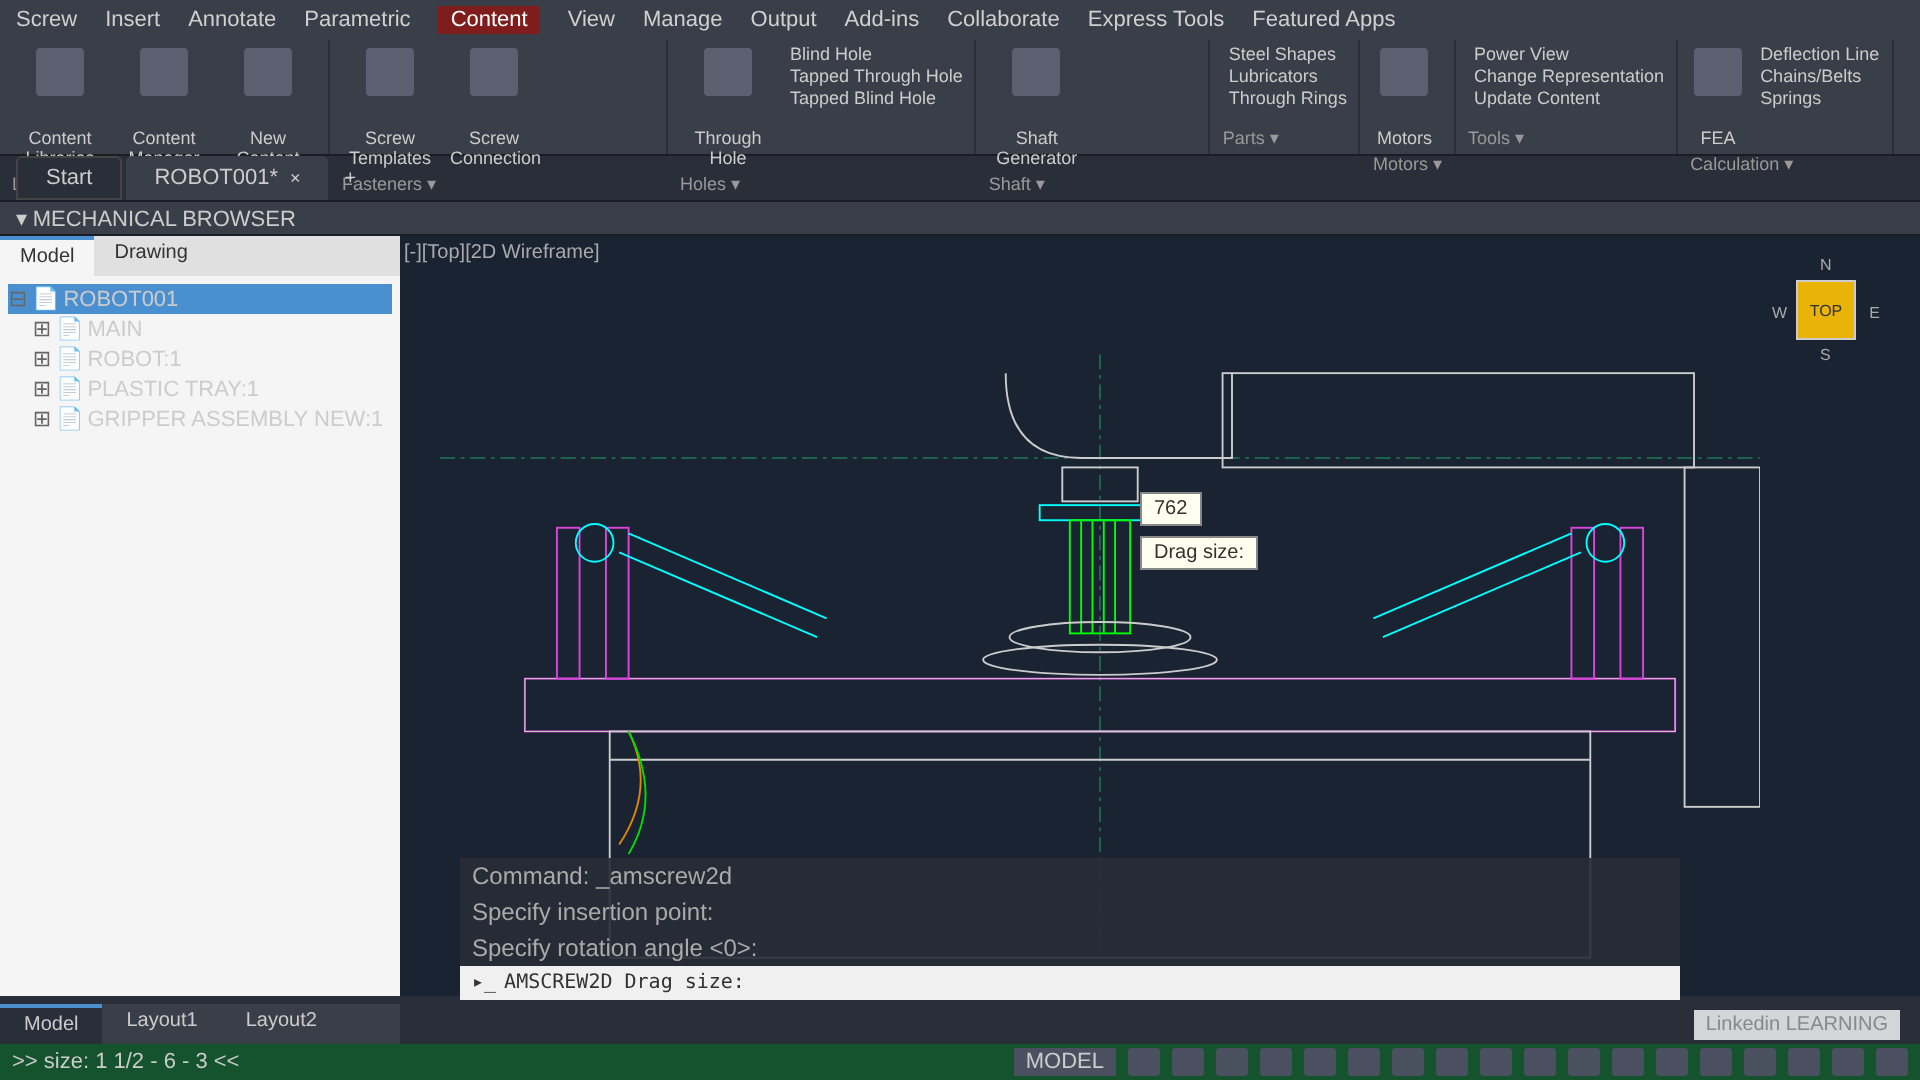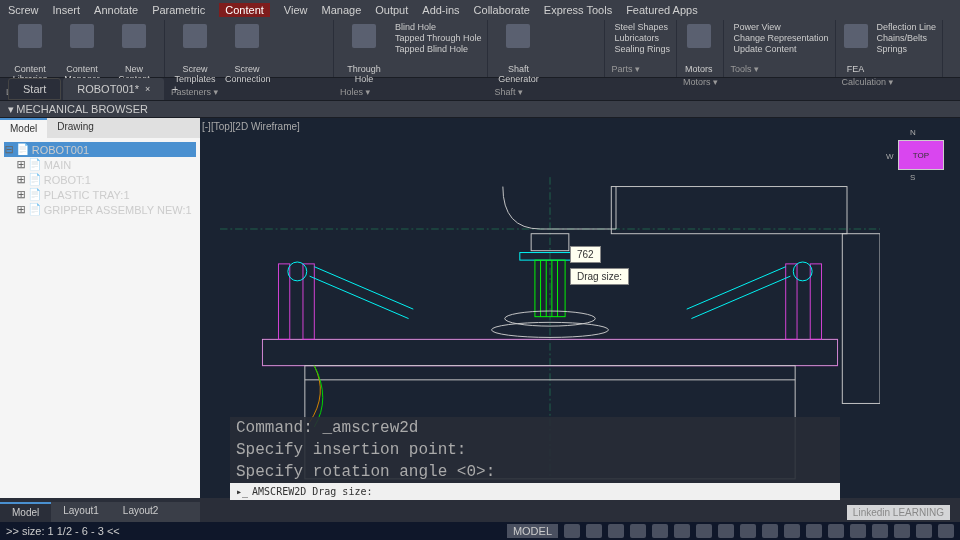--- a/index.html
+++ b/index.html
@@ -28,33 +28,33 @@
 .browser-tab{padding:3px 10px;font-size:10px;color:#333;cursor:pointer}
 .browser-tab.active{background:#f5f5f5;border-top:2px solid #4a90d0}
 .tree{flex:1;padding:4px;overflow:auto}
 .tree-item{padding:1px 0;color:#333;font-size:10px;display:flex;align-items:center;gap:2px}
 .tree-item .exp{width:10px;text-align:center;cursor:pointer;color:#666}
 .tree-item.selected{background:#4a90d0;color:#fff}
 .tree-item.l1{padding-left:12px}
 .canvas{flex:1;background:#1a2332;position:relative;overflow:hidden}
 .view-label{position:absolute;top:3px;left:2px;font-size:10px;color:#aaa}
 .viewcube{position:absolute;top:10px;right:20px;width:54px;height:54px}
-.viewcube .cube{width:46px;height:30px;background:#d946ef;border:1px solid #ccc;position:absolute;top:12px;left:12px;display:flex;align-items:center;justify-content:center;font-size:8px;color:#333}
+.viewcube .cube{width:30px;height:30px;background:#eab308;border:1px solid #ccc;position:absolute;top:12px;left:12px;display:flex;align-items:center;justify-content:center;font-size:8px;color:#333}
 .viewcube .dir{position:absolute;font-size:8px;color:#aaa}
 .drawing{position:absolute;top:50px;left:20px;right:80px;bottom:10px}
 .drawing svg{width:100%;height:100%}
 .cmdline{position:absolute;bottom:40px;left:230px;right:120px}
-.cmd-hist{background:rgba(40,44,54,0.9);padding:2px 6px;font-size:16px;color:#aaa;font-family:Liberation Mono, monospace}
+.cmd-hist{background:rgba(40,44,54,0.9);padding:2px 6px;font-size:12px;color:#aaa;font-family:Liberation Sans, sans-serif}
 .cmd-input{background:#f0f0f0;padding:3px 6px;display:flex;align-items:center;gap:4px}
 .cmd-input span{color:#333;font-size:10px;font-family:Consolas,monospace}
 .tooltip{position:absolute;background:#fffff0;border:1px solid #888;padding:2px 6px;font-size:10px;color:#333}
 .layout-tabs{position:absolute;bottom:18px;left:0;display:flex;height:20px;background:#3a3e48;width:200px}
 .layout-tab{padding:3px 12px;font-size:10px;cursor:pointer}
 .layout-tab.active{background:#2a2e39;border-top:2px solid #4a90d0}
-.statusbar{position:absolute;bottom:0;left:0;right:0;height:18px;background:#0f172a;display:flex;align-items:center;padding:0 6px;gap:6px;font-size:9px}
+.statusbar{position:absolute;bottom:0;left:0;right:0;height:18px;background:#14532d;display:flex;align-items:center;padding:0 6px;gap:6px;font-size:9px}
 .statusbar .sbtn{width:16px;height:14px;background:#4a5060;border-radius:2px;cursor:pointer}
 .statusbar .spacer{flex:1}
 .watermark{position:absolute;bottom:20px;right:10px;font-size:10px;color:#888;background:rgba(255,255,255,0.8);padding:2px 6px}
 </style>
 </head>
 <body>
 
 <div class="menubar" id="menubar">
     <span>Screw</span>
     <span>Insert</span>
@@ -153,21 +153,21 @@
           <div class="rlist-item">
             <div class="ricon sm"></div>
             <span>Steel Shapes</span>
           </div>
           <div class="rlist-item">
             <div class="ricon sm"></div>
             <span>Lubricators</span>
           </div>
           <div class="rlist-item">
             <div class="ricon sm"></div>
-            <span>Sealing Rings</span>
+            <span>Through Rings</span>
           </div>
         </div>
       </div>
       <div class="rgroup-label">Parts ▾</div>
     </div>
     <div class="rgroup">
       <div class="rgroup-items">
         <div class="rbtn">
           <div class="ricon"></div>
           <span>Motors</span>

